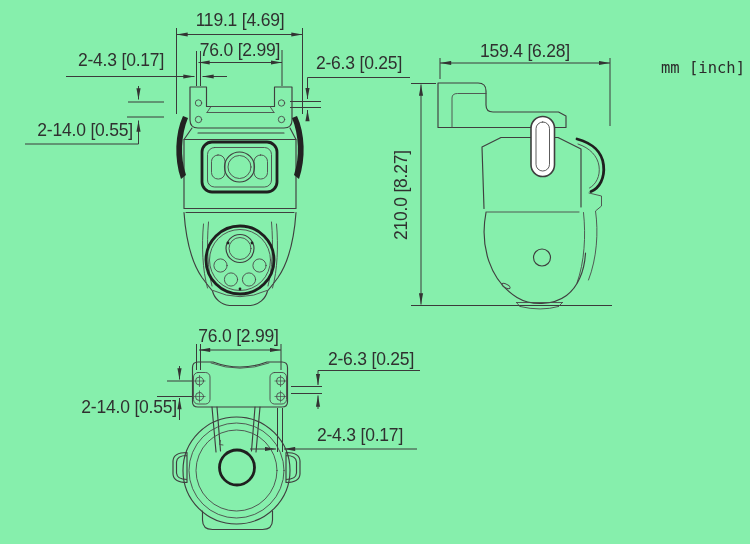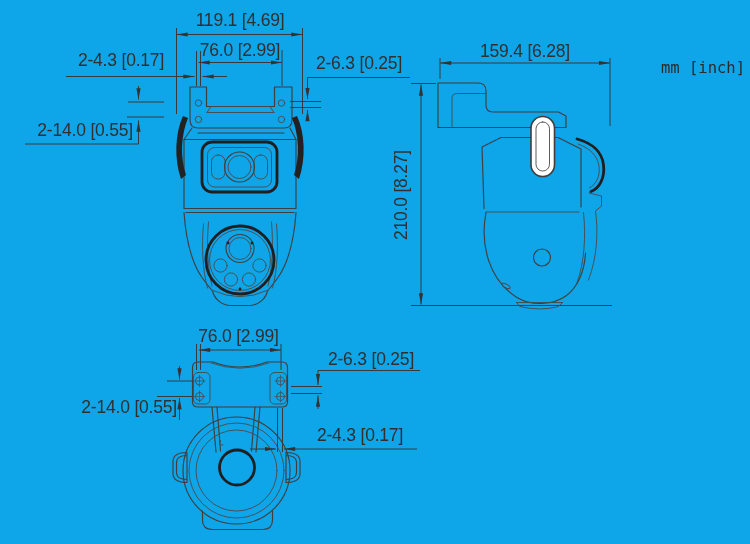--- a/index.html
+++ b/index.html
@@ -1,16 +1,16 @@
 <!DOCTYPE html>
 <html><head>
 <meta charset="utf-8">
 <style>
   html,body{margin:0;padding:0;background:#fff;}
-  .stage{position:relative;width:750px;height:544px;background:#0ea5e9;overflow:hidden;
+  .stage{position:relative;width:750px;height:544px;background:#86efac;overflow:hidden;
          font-family:"Liberation Sans",sans-serif;}
   svg{position:absolute;left:0;top:0;}
   .ln  {fill:none;stroke:#3f3f3f;stroke-width:1.15;stroke-linecap:round;stroke-linejoin:round;}
   .fin {fill:none;stroke:#4a4a4a;stroke-width:0.9;stroke-linecap:round;stroke-linejoin:round;}
   .thk {fill:none;stroke:#1f1f1f;stroke-width:2.8;stroke-linecap:round;stroke-linejoin:round;}
   .dk  {fill:#222;stroke:none;}
   .dim {fill:none;stroke:#3a3a3a;stroke-width:1;}
   text.dimtxt{fill:#303030;font-size:17.5px;letter-spacing:-0.2px;}
   text.units {fill:#2b2b2b;font-size:15.5px;font-family:"DejaVu Sans Mono",monospace;}
 </style>

